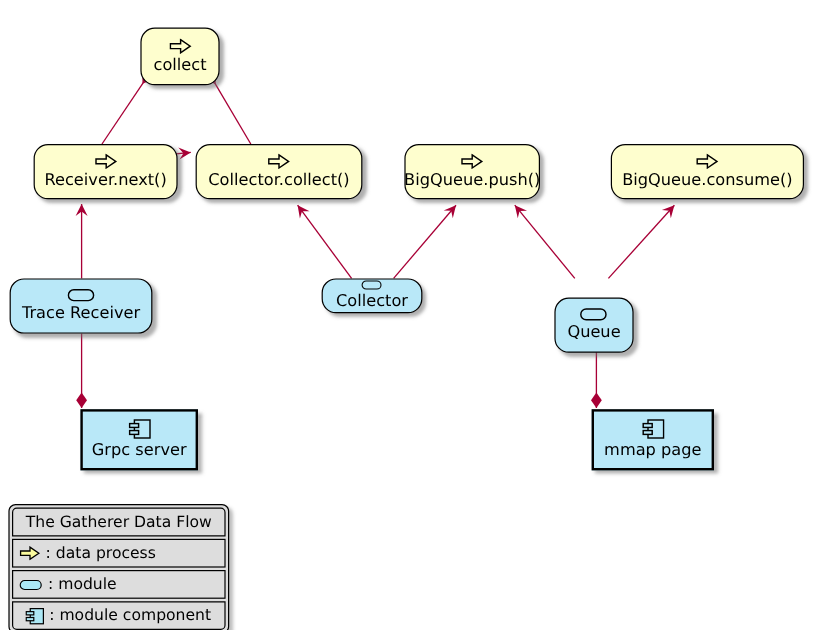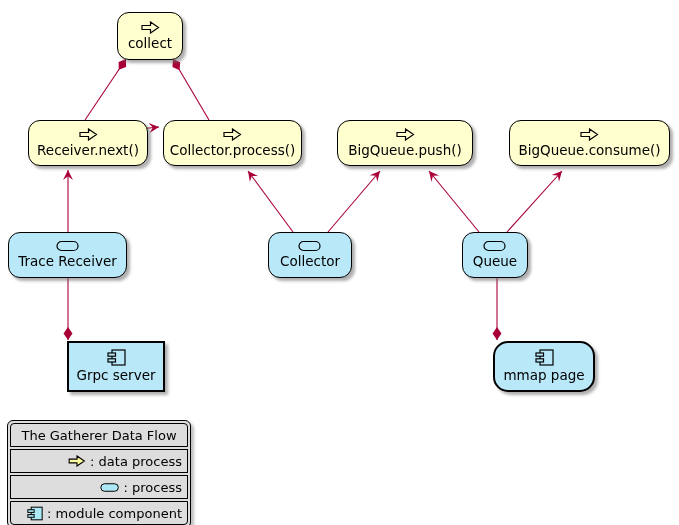--- a/index.html
+++ b/index.html
@@ -9,37 +9,37 @@
 
   .node{position:absolute;box-sizing:border-box;display:flex;flex-direction:column;
         align-items:center;justify-content:center;gap:1px;
         background:#FEFECE;border:1.5px solid #000;border-radius:12px;
         box-shadow:3px 3px 3px rgba(110,110,110,.55);
         font-size:13.5px;white-space:nowrap;}
   .node.blue{background:#B9E8F8;}
   .node.component{background:#B9E8F8;border-radius:0;border-width:2px;margin-left:48px;}
   .lbl{line-height:17px;}
 
-  #n-collect{left:117px;top:12px;width:66px;height:48px;}
+  #n-collect{left:117px;top:23px;width:66px;height:48px;}
   #n-receiver{left:8px;top:120px;width:120px;height:46px;margin-left:20px;}
   #n-ccollect{left:163px;top:120px;width:139px;height:46px;}
-  #n-push{left:337px;top:120px;width:136px;height:46px;border-radius:13px;}
+  #n-push{left:337px;top:120px;width:113px;height:46px;}
   #n-consume{left:509px;top:120px;width:161px;height:46px;}
   #n-tracereceiver{left:8px;top:232px;width:119px;height:46px;}
-  #n-collector{left:268px;top:232px;width:84px;height:46px;}
-  #n-queue{left:462px;top:232px;width:66px;height:46px;}
+  #n-collector{left:268px;top:232px;width:84px;height:29px;}
+  #n-queue{left:462px;top:248px;width:66px;height:46px;}
   #n-grpc{left:19px;top:341px;width:98px;height:51px;}
-  #n-mmap{left:445px;top:341px;width:102px;height:51px;border-radius:15px;}
+  #n-mmap{left:445px;top:341px;width:102px;height:51px;}
 
   #legend{position:absolute;left:7px;top:420px;width:184px;box-sizing:border-box;
           background:#DDDDDD;border:1px solid #000;border-radius:6px;padding:2px;
           box-shadow:3px 3px 3px rgba(110,110,110,.45);}
   .lcell{box-sizing:border-box;border:1px solid #000;background:#DDDDDD;
          height:24px;display:flex;align-items:center;gap:4px;
-         padding:1px 5px;font-size:13px;white-space:nowrap;justify-content:flex-end;}
+         padding:1px 5px;font-size:13px;white-space:nowrap;}
   .lcell + .lcell{margin-top:2px;}
   .lcell.first{border-radius:4px 4px 0 0;justify-content:center;}
   .lcell.last{border-radius:0 0 4px 4px;padding-left:10px;}
 </style>
 </head>
 <body>
 
 <div id="canvas">
 
   <svg id="edges" xmlns="http://www.w3.org/2000/svg">
@@ -79,21 +79,21 @@
     <svg width="19" height="13" viewBox="0 0 19 13">
       <path d="M1,4.5 H9.5 V1 L17.5,6.5 L9.5,12 V8.5 H1 Z" fill="none" stroke="#000" stroke-width="1.2"></path>
     </svg>
     <span class="lbl">Receiver.next()</span>
   </div>
 
   <div class="node" id="n-ccollect">
     <svg width="19" height="13" viewBox="0 0 19 13">
       <path d="M1,4.5 H9.5 V1 L17.5,6.5 L9.5,12 V8.5 H1 Z" fill="none" stroke="#000" stroke-width="1.2"></path>
     </svg>
-    <span class="lbl">Collector.process()</span>
+    <span class="lbl">Collector.collect()</span>
   </div>
 
   <div class="node" id="n-push">
     <svg width="19" height="13" viewBox="0 0 19 13">
       <path d="M1,4.5 H9.5 V1 L17.5,6.5 L9.5,12 V8.5 H1 Z" fill="none" stroke="#000" stroke-width="1.2"></path>
     </svg>
     <span class="lbl">BigQueue.push()</span>
   </div>
 
   <div class="node blue" id="n-tracereceiver">
@@ -149,21 +149,21 @@
     <div class="lcell">
       <svg width="18" height="12" viewBox="0 0 19 13">
         <path d="M1,4.5 H9.5 V1 L17.5,6.5 L9.5,12 V8.5 H1 Z" fill="#FBFB9E" stroke="#000" stroke-width="1.2"></path>
       </svg>
       <span>: data process</span>
     </div>
     <div class="lcell">
       <svg width="20" height="11" viewBox="0 0 24 12">
         <rect x="1" y="1.5" width="21" height="9" rx="4.5" fill="#ACE8F5" stroke="#000" stroke-width="1.2"></rect>
       </svg>
-      <span>: process</span>
+      <span>: module</span>
     </div>
     <div class="lcell last">
       <svg width="16" height="15" viewBox="0 0 19 17">
         <rect x="5" y="1" width="13" height="15" fill="#ACE8F5" stroke="#000" stroke-width="1.2"></rect>
         <rect x="1" y="4" width="7.5" height="3.2" fill="#ACE8F5" stroke="#000" stroke-width="1.2"></rect>
         <rect x="1" y="9.8" width="7.5" height="3.2" fill="#ACE8F5" stroke="#000" stroke-width="1.2"></rect>
       </svg>
       <span>: module component</span>
     </div>
   </div>

